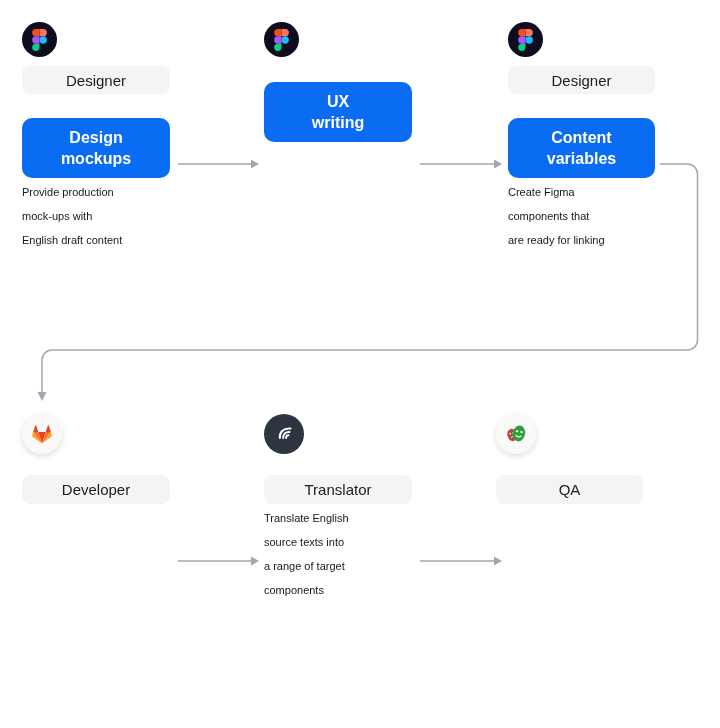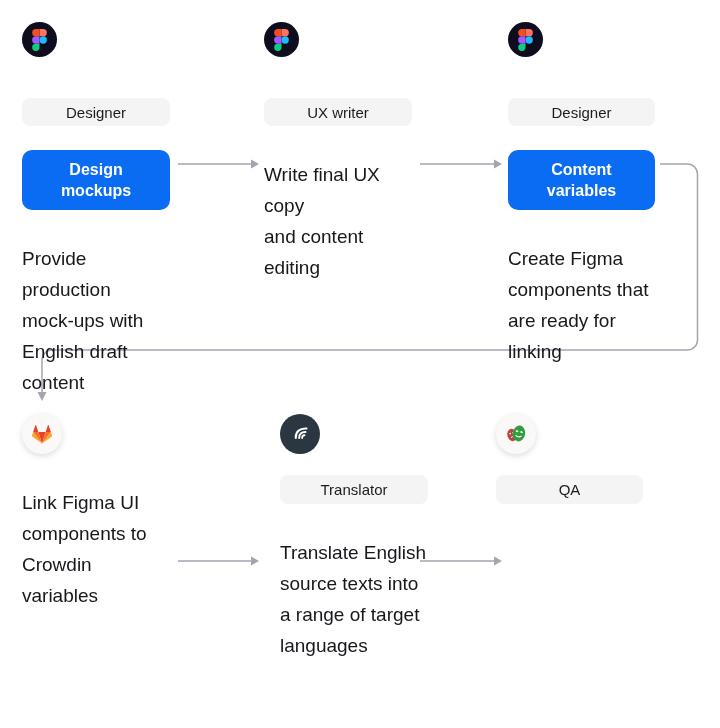--- a/index.html
+++ b/index.html
@@ -53,31 +53,31 @@
     display:flex;align-items:center;justify-content:center;
     text-align:center;
     color:#ffffff;
     font-size:16px;
     font-weight:700;
     line-height:21px;
     white-space:pre-line;
     padding:8px 22px;
   }
   .desc{
-    margin-top:33px;
-    font-size:19px;
-    line-height:31px;
+    margin-top:2px;
+    font-size:11px;
+    line-height:24px;
     white-space:pre-line;
     color:var(--text);
   }
   
   .r1{top:22px;}
   .r2{top:414px;}
   .r1 .icon-wrap{height:36px;}
-  .r1 .pill{margin-top:40px;height:28px;}
+  .r1 .pill{margin-top:8px;height:28px;}
   .r1 .action-btn{margin-top:24px;}
 </style>
 </head>
 <body>
 
 <svg id="connector-layer" viewBox="0 0 720 728" xmlns="http://www.w3.org/2000/svg">
   <g stroke="#a5a5b1" stroke-width="1.5" fill="none">
     <path d="M178 164 H251"></path>
     <path d="M420 164 H494"></path>
     <path d="M660 164 H687.5 A10 10 0 0 1 697.5 174 V340 A10 10 0 0 1 687.5 350 H52 A10 10 0 0 0 42 360 V392"></path>
@@ -120,25 +120,22 @@
     <span class="tool-icon dark-navy">
       <svg width="15" height="22" viewBox="0 0 38 57">
           <path fill="#1ABCFE" d="M19 28.5a9.5 9.5 0 1 1 19 0 9.5 9.5 0 0 1-19 0z"></path>
           <path fill="#0ACF83" d="M0 47.5A9.5 9.5 0 0 1 9.5 38H19v9.5a9.5 9.5 0 1 1-19 0z"></path>
           <path fill="#FF7262" d="M19 0v19h9.5a9.5 9.5 0 1 0 0-19H19z"></path>
           <path fill="#F24E1E" d="M0 9.5A9.5 9.5 0 0 0 9.5 19H19V0H9.5A9.5 9.5 0 0 0 0 9.5z"></path>
           <path fill="#A259FF" d="M0 28.5A9.5 9.5 0 0 0 9.5 38H19V19H9.5A9.5 9.5 0 0 0 0 28.5z"></path>
         </svg>
     </span>
   </div>
-  <div class="pill">
-    <span>UX writer</span>
-  </div>
-  <div class="desc">Write final UX copy
-and content editing</div>
+  <div class="action-btn">UX
+writing</div>
 </div>
 
 <div class="step r1" style="left:508px;width:147px">
   <div class="icon-wrap">
     <span class="tool-icon dark-navy">
       <svg width="15" height="22" viewBox="0 0 38 57">
           <path fill="#1ABCFE" d="M19 28.5a9.5 9.5 0 1 1 19 0 9.5 9.5 0 0 1-19 0z"></path>
           <path fill="#0ACF83" d="M0 47.5A9.5 9.5 0 0 1 9.5 38H19v9.5a9.5 9.5 0 1 1-19 0z"></path>
           <path fill="#FF7262" d="M19 0v19h9.5a9.5 9.5 0 1 0 0-19H19z"></path>
           <path fill="#F24E1E" d="M0 9.5A9.5 9.5 0 0 0 9.5 19H19V0H9.5A9.5 9.5 0 0 0 0 9.5z"></path>
@@ -163,42 +160,42 @@
           <path fill="#e24329" d="m12 21.42 3.68-11.33H8.32z"></path>
           <path fill="#fc6d26" d="M12 21.42 8.32 10.1H3.16z"></path>
           <path fill="#fca326" d="M3.16 10.09 2.04 13.53a.76.76 0 0 0 .28.85L12 21.42z"></path>
           <path fill="#e24329" d="M3.16 10.1h5.16L6.1 3.26a.38.38 0 0 0-.73 0z"></path>
           <path fill="#fc6d26" d="m12 21.42 3.68-11.33h5.16z"></path>
           <path fill="#fca326" d="m20.84 10.09 1.12 3.44a.76.76 0 0 1-.28.85L12 21.42z"></path>
           <path fill="#e24329" d="M20.84 10.1h-5.16l2.22-6.84a.38.38 0 0 1 .73 0z"></path>
         </svg>
     </span>
   </div>
-  <div class="desc">Link Figma UI
-components to
-Crowdin variables</div>
-</div>
-
-<div class="step r2" style="left:280px">
+  <div class="pill">
+    <span>Developer</span>
+  </div>
+</div>
+
+<div class="step r2" style="left:264px">
   <div class="icon-wrap">
     <span class="tool-icon dark-slate">
       <svg width="24" height="24" viewBox="0 0 24 24" fill="none" stroke="#ffffff" stroke-linecap="round">
         <path d="M18.5 6.5 C11.5 6 7.5 10 7.8 16" stroke-width="2.1"></path>
         <path d="M17.5 10 C13.5 9.8 11 12.2 11.2 16" stroke-width="2"></path>
         <path d="M16.5 13.3 C14.6 13.2 14 14.6 14.2 16" stroke-width="1.9"></path>
       </svg>
     </span>
   </div>
   <div class="pill">
     <span>Translator</span>
   </div>
   <div class="desc">Translate English
 source texts into
 a range of target
-languages</div>
+components</div>
 </div>
 
 <div class="step r2" style="left:496px;width:147px">
   <div class="icon-wrap">
     <span class="tool-icon light">
       <svg width="26" height="26" viewBox="0 0 26 26">
         <g transform="rotate(-14 9 14)">
           <ellipse cx="9" cy="14" rx="4.6" ry="6.2" fill="#b9473f"></ellipse>
           <circle cx="7.6" cy="12.2" r="0.8" fill="#ffffff"></circle>
           <circle cx="10.6" cy="12.2" r="0.8" fill="#ffffff"></circle>

